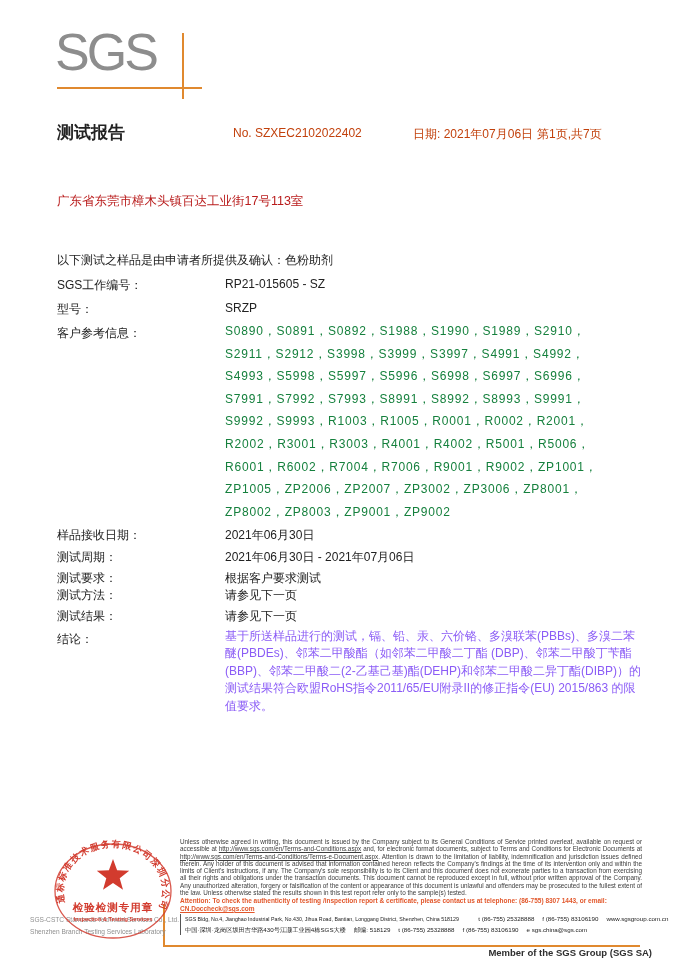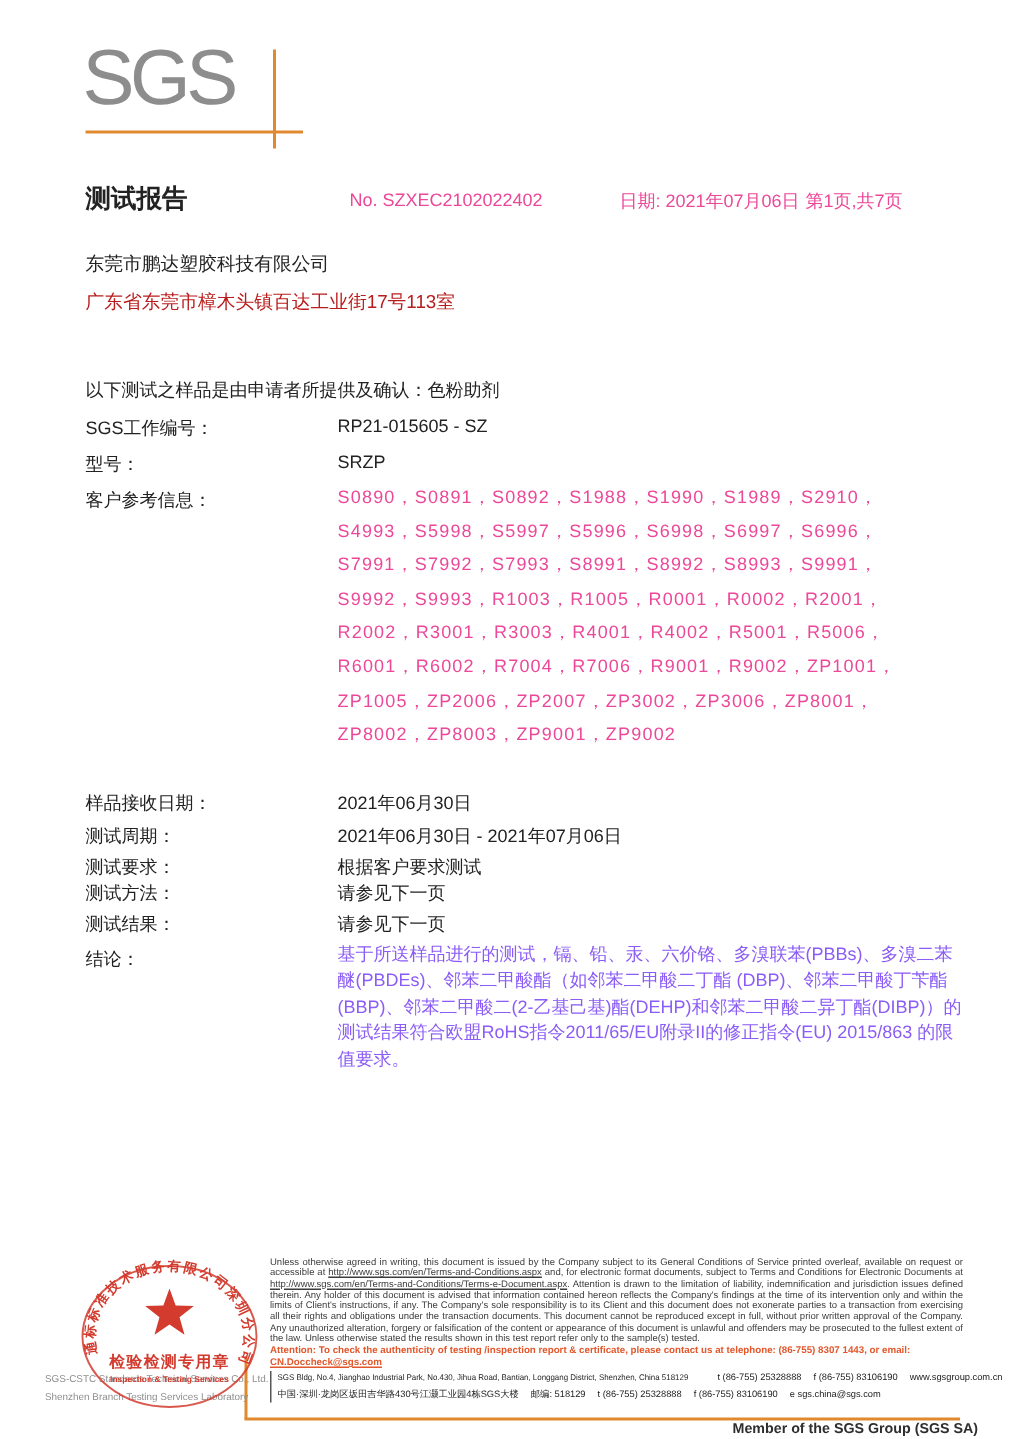--- a/index.html
+++ b/index.html
@@ -9,32 +9,32 @@
   }
   
   .logo-text{
     position:absolute; left:55px; top:26px; font-size:52px; font-weight:normal;
     color:#8d8d8d; letter-spacing:-3px; line-height:1;
   }
   .logo-hline{position:absolute; left:57px; top:87px; width:145px; height:2px; background:#e0892f;}
   .logo-vline{position:absolute; left:182px; top:33px; width:2px; height:66px; background:#e0892f;}
   
   .doc-title{position:absolute; left:57px; top:121px; font-size:17px; font-weight:bold; color:#222;}
-  .hdr{position:absolute; top:126px; font-size:12px; color:#ec4899;text-align:right;}
+  .hdr{position:absolute; top:126px; font-size:12px; color:#c2410c;text-align:right;}
   .hdr-no{left:233px;}
   .hdr-date{left:413px;}
   .hdr-page{left:537px;}
   
   .client-name{position:absolute; left:57px; top:168px; font-size:12.5px; color:#222;}
   .client-addr{position:absolute; left:57px; top:193px; font-size:12.5px; color:#b91c1c;}
   
   .intro{position:absolute; left:57px; top:252px; font-size:12px; color:#222;}
   .lbl{position:absolute; left:57px; font-size:12px; color:#222;}
   .val{position:absolute; left:225px; font-size:12px; color:#222;}
-  .ref-lines{position:absolute; left:225px; top:320px; font-size:12px; letter-spacing:0.8px; color:#ec4899;}
+  .ref-lines{position:absolute; left:225px; top:320px; font-size:12px; letter-spacing:0.8px; color:#15803d;}
   .ref-lines > div{line-height:22.6px;}
   .conclusion{
     position:absolute; left:225px; top:628px; width:418px;
     font-size:12px; line-height:17.4px; color:#8b5cf6;
   }
   
   .stamp{position:absolute; left:46px; top:839px; z-index:3;}
   .f-co1{position:absolute; left:30px; top:916px; font-size:6.6px; color:#8f8f8f; z-index:1; white-space:nowrap;}
   .f-co2{position:absolute; left:30px; top:928px; font-size:6.6px; color:#8f8f8f; z-index:1; white-space:nowrap;}
   .f-vline{position:absolute; left:163px; top:904px; width:2px; height:42px; background:#e0892f;}
@@ -58,34 +58,34 @@
 
   <div class="logo-text">SGS</div>
   <div class="logo-hline"></div>
   <div class="logo-vline"></div>
 
   <div class="doc-title">测试报告</div>
   <div class="hdr hdr-no">No. SZXEC2102022402</div>
   <div class="hdr hdr-date">日期: 2021年07月06日</div>
   <div class="hdr hdr-page">第1页,共7页</div>
 
-  <div class="client-name">东莞市鹏达塑胶科技有限公司</div>
   <div class="client-addr">广东省东莞市樟木头镇百达工业街17号113室</div>
 
   <div class="intro">以下测试之样品是由申请者所提供及确认：色粉助剂</div>
 
   <div class="lbl" style="top:277px">SGS工作编号：</div>
   <div class="val" style="top:277px">RP21-015605 - SZ</div>
 
   <div class="lbl" style="top:301px">型号：</div>
   <div class="val" style="top:301px">SRZP</div>
 
   <div class="lbl" style="top:325px">客户参考信息：</div>
   <div class="ref-lines">
     <div>S0890，S0891，S0892，S1988，S1990，S1989，S2910，</div>
+    <div>S2911，S2912，S3998，S3999，S3997，S4991，S4992，</div>
     <div>S4993，S5998，S5997，S5996，S6998，S6997，S6996，</div>
     <div>S7991，S7992，S7993，S8991，S8992，S8993，S9991，</div>
     <div>S9992，S9993，R1003，R1005，R0001，R0002，R2001，</div>
     <div>R2002，R3001，R3003，R4001，R4002，R5001，R5006，</div>
     <div>R6001，R6002，R7004，R7006，R9001，R9002，ZP1001，</div>
     <div>ZP1005，ZP2006，ZP2007，ZP3002，ZP3006，ZP8001，</div>
     <div>ZP8002，ZP8003，ZP9001，ZP9002</div>
   </div>
 
   <div class="lbl" style="top:527px">样品接收日期：</div>

